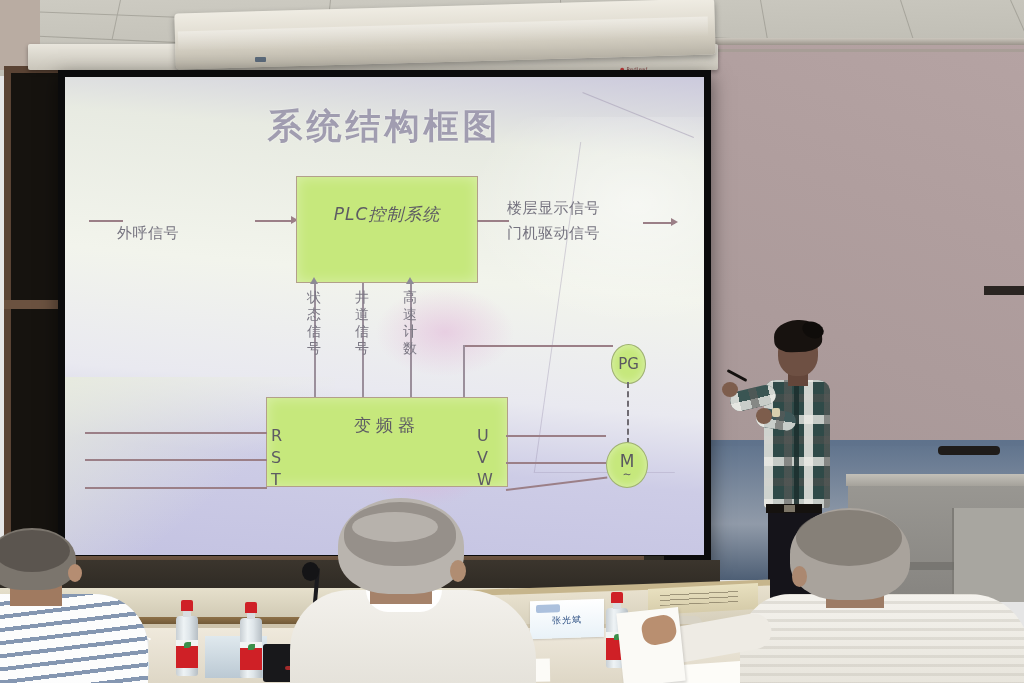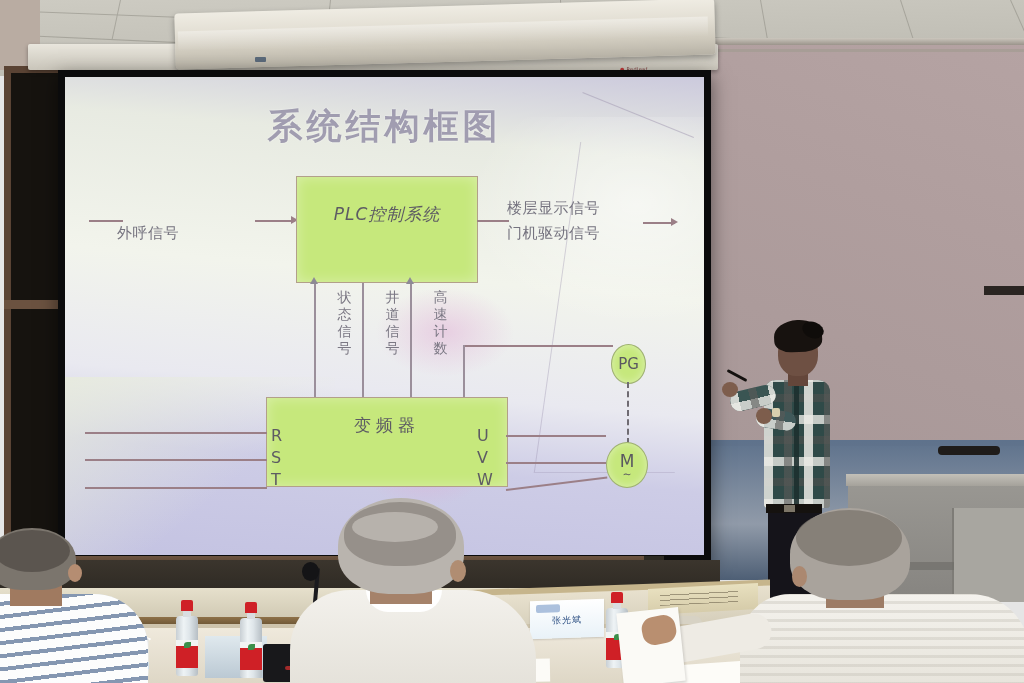--- a/index.html
+++ b/index.html
@@ -114,21 +114,21 @@
 
   .arrow-r{position:absolute;width:0;height:0;
     border-top:4px solid transparent;border-bottom:4px solid transparent;border-left:7px solid #9b7f87;}
   .arrow-d{position:absolute;width:0;height:0;
     border-left:4px solid transparent;border-right:4px solid transparent;border-top:7px solid #8d8a95;}
   .arrow-u{position:absolute;width:0;height:0;
     border-left:4px solid transparent;border-right:4px solid transparent;border-bottom:7px solid #8d8a95;}
 
   
   .sl-text{position:absolute;color:#75737f;font-size:15px;line-height:19px;letter-spacing:.5px;}
-  .vlabel{position:absolute;color:#7b7884;font-size:14px;line-height:17px;width:15px;text-align:center;letter-spacing:0;margin-left:30px;}
+  .vlabel{position:absolute;color:#7b7884;font-size:14px;line-height:17px;width:15px;text-align:left;letter-spacing:0;}
 
   
   .person-pres{position:absolute;left:752px;top:312px;width:96px;height:290px;}
   .pr-head{position:absolute;left:26px;top:18px;width:40px;height:46px;border-radius:48% 48% 44% 44%;
     background:#6e5043;}
   .pr-hair{position:absolute;left:22px;top:8px;width:48px;height:32px;border-radius:50% 50% 36% 36%;
     background:#17120f;transform:rotate(-3deg);}
   .pr-hair2{position:absolute;left:50px;top:10px;width:22px;height:16px;border-radius:50%;background:#0f0c0a;transform:rotate(20deg);}
   .pr-neck{position:absolute;left:36px;top:58px;width:20px;height:16px;background:#64463a;}
   .pr-torso{position:absolute;left:12px;top:68px;width:66px;height:128px;border-radius:12px 12px 4px 4px;

